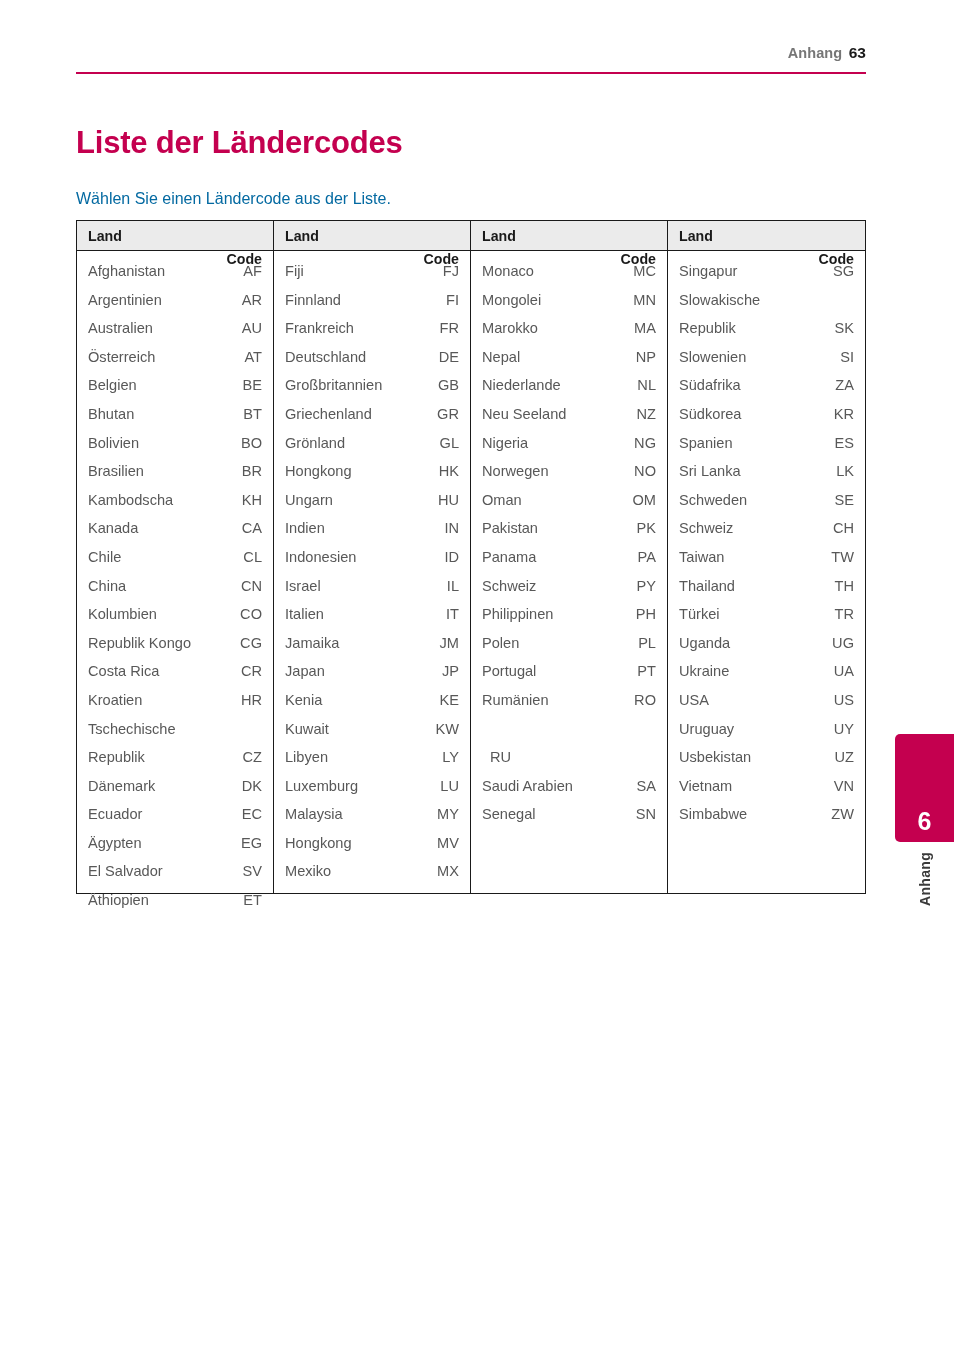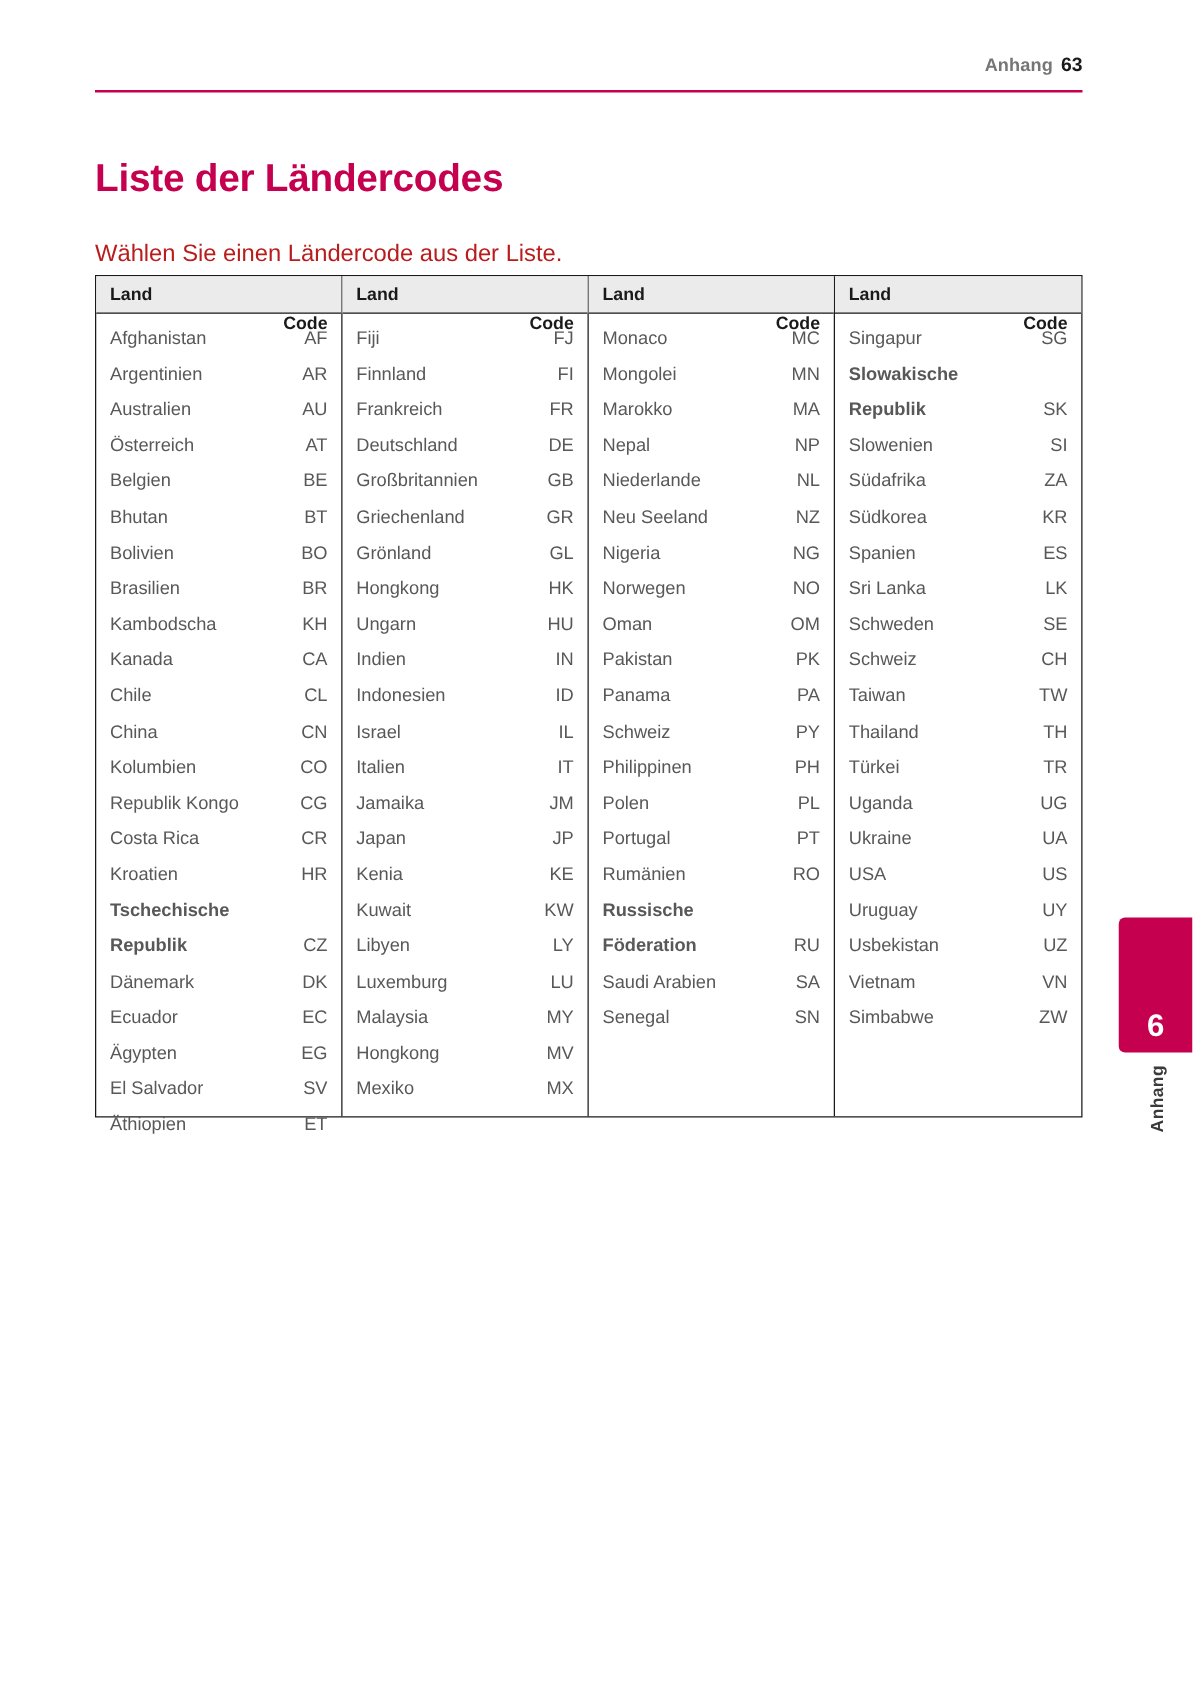--- a/index.html
+++ b/index.html
@@ -49,22 +49,22 @@
     color: #C4004F;
     letter-spacing: -0.2px;
     white-space: nowrap;
   }
 
   
   #doc-intro {
     position: absolute;
     left: 76px;
     top: 174px;
-    font-size: 19px;
-    color: #b91c1c;
+    font-size: 16px;
+    color: #0369a1;
     white-space: nowrap;
   }
 
   
   #country-table {
     position: absolute;
     left: 76px;
     top: 220px;
     width: 790px;
     height: 674px;
@@ -121,21 +121,21 @@
   }
   .row.two-line { height: 57.2px; }
   .row .r-name {
     flex: 1 1 auto;
     font-size: 14.6px;
     color: #585858;
     line-height: 28.6px;
     white-space: pre-line;
     text-align: left;
   }
-  .row.two-line .r-name { line-height: 28.6px; font-weight: bold; }
+  .row.two-line .r-name { line-height: 28.6px; }
   .row .r-code {
     flex: 0 0 auto;
     font-size: 14.6px;
     color: #585858;
     line-height: 28.6px;
     text-align: right;
     padding-left: 8px;
   }
 
   
@@ -448,22 +448,20 @@
         </div>
         <div class="row">
           <span class="r-name">Portugal</span>
           <span class="r-code">PT</span>
         </div>
         <div class="row">
           <span class="r-name">Rumänien</span>
           <span class="r-code">RO</span>
         </div>
         <div class="row two-line">
-          <span class="r-name">Russische
-Föderation</span>
           <span class="r-code">RU</span>
         </div>
         <div class="row">
           <span class="r-name">Saudi Arabien</span>
           <span class="r-code">SA</span>
         </div>
         <div class="row">
           <span class="r-name">Senegal</span>
           <span class="r-code">SN</span>
         </div>

